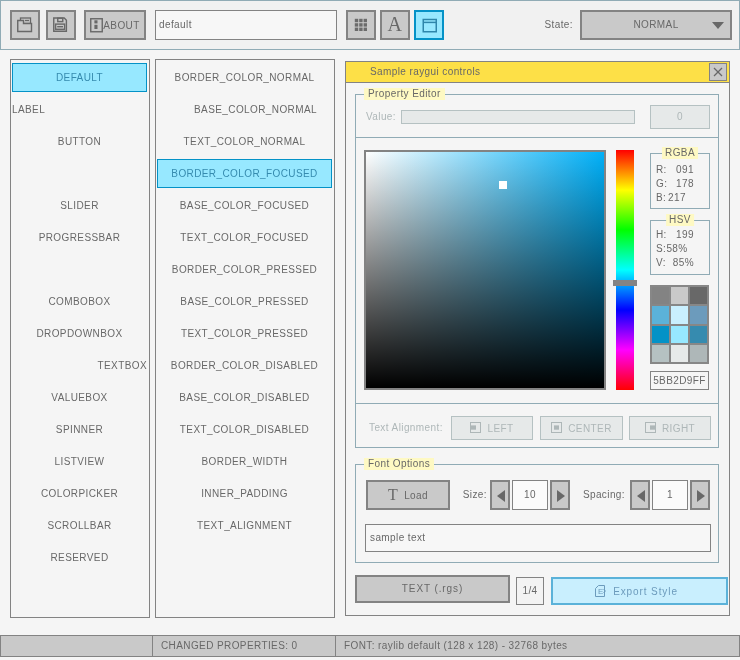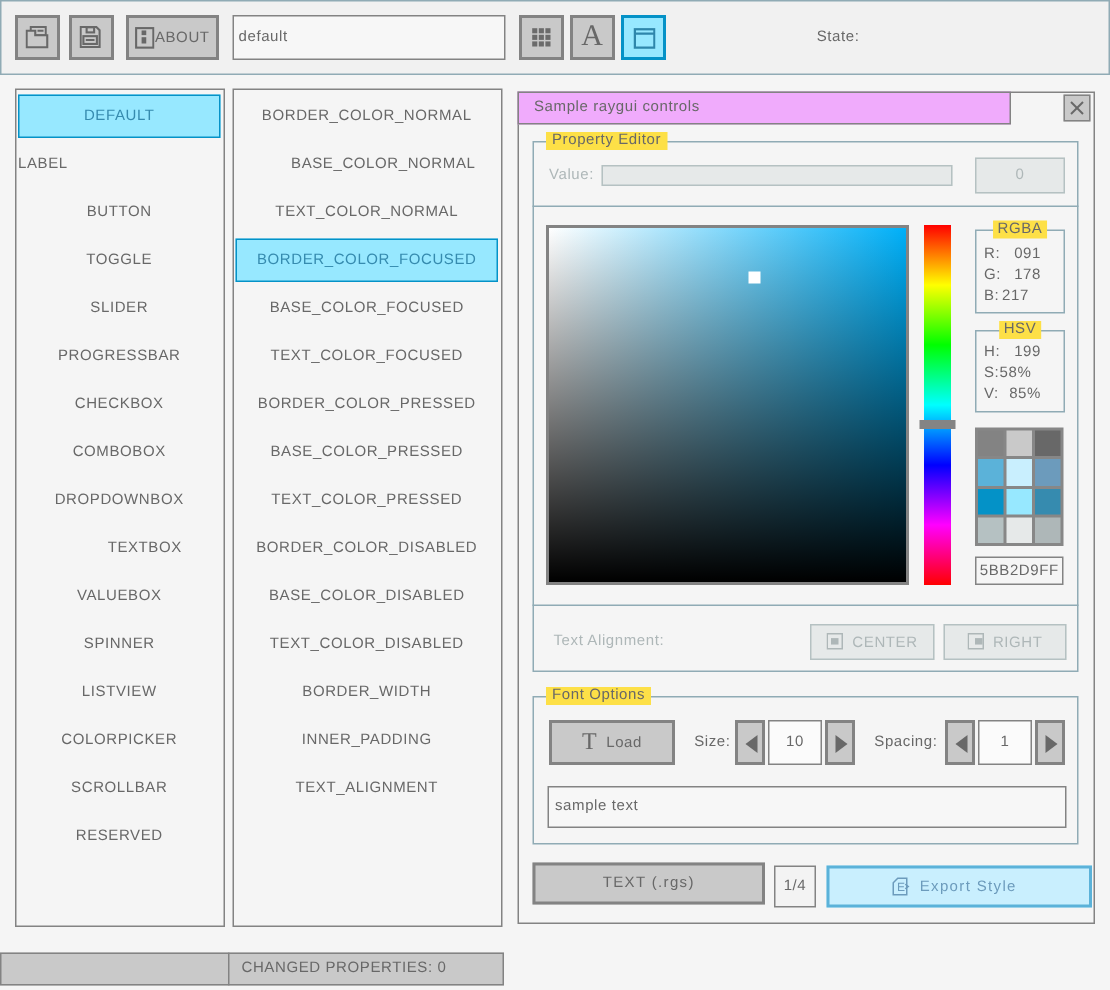--- a/index.html
+++ b/index.html
@@ -3,21 +3,21 @@
 *{margin:0;padding:0;box-sizing:border-box}
 html,body{width:740px;height:660px;background:#f5f5f5;
  font-family:"Liberation Sans",sans-serif;font-size:10px;color:#686868;letter-spacing:0.4px;-webkit-font-smoothing:antialiased;}
 div{position:absolute}
 .btn{border:2px solid #838383;background:#c9c9c9;color:#686868}
 .btnP{border:2px solid #0492c7;background:#97e8ff;color:#368baf}
 .btnF{border:2px solid #5bb2d9;background:#c9effe;color:#6c9bbc}
 .btnD{border:1px solid #b5c1c2;background:#e6e9e9;color:#aeb7b8}
 .box{border:1px solid #838383}
 .grp{border:1px solid #90abb5}
-.glab{background:#fde047;padding:0 4px;line-height:12px;height:12px}
+.glab{background:#fef9c3;padding:0 4px;line-height:12px;height:12px}
 .ctr{display:flex;align-items:center;justify-content:center}
 svg{display:block}
 </style></head><body>
 <div style="position:relative;width:740px;height:660px;background:#f5f5f5;overflow:hidden;left:0;top:0">
 <div style="left:0;top:0;width:740px;height:50px;border:1px solid #90abb5;background:#f1f1f1"></div>
 <div class="btn" style="left:10px;top:10px;width:30px;height:30px">
       <div class="ctr" style="position:static;width:100%;height:100%">
         <svg width="16" height="16" viewBox="0 0 16 16">
           <rect x="3.5" y="1" width="10" height="5.5" fill="none" stroke="#686868" stroke-width="1.3"></rect>
           <line x1="8" y1="3.5" x2="12" y2="3.5" stroke="#686868" stroke-width="1.3"></line>
@@ -62,31 +62,30 @@
 <div class="btn" style="left:380px;top:10px;width:30px;height:30px;font-family:'Liberation Serif',serif;font-size:20px;line-height:25px;text-align:center">A</div>
 <div class="btnP" style="left:414px;top:10px;width:30px;height:30px">
       <div class="ctr" style="position:static;width:100%;height:100%">
         <svg width="16" height="16" viewBox="0 0 16 16">
           <rect x="2.25" y="2.5" width="13" height="12.25" fill="none" stroke="#2e86ab" stroke-width="1.5"></rect>
           <line x1="2.5" y1="5.4" x2="15" y2="5.4" stroke="#2e86ab" stroke-width="1.5"></line>
         </svg>
       </div>
     </div>
 <div style="left:513px;top:10px;width:60px;height:30px;line-height:30px;text-align:right">State:</div>
+<div class="btn" style="left:580px;top:10px;width:152px;height:30px;line-height:26px;text-align:center">NORMAL<div style="left:130px;top:10px;width:0;height:0;border-left:6px solid transparent;border-right:6px solid transparent;border-top:7px solid #686868"></div></div>
 <div class="box" style="left:10px;top:59px;width:140px;height:559px;background:#f5f5f5"></div>
 <div style="left:12px;top:63px;width:135px;height:29px;border:1px solid #0492c7;background:#97e8ff;color:#368baf;line-height:27px;text-align:center">DEFAULT</div>
 <div style="left:12px;top:95px;width:135px;height:29px;line-height:29px;">LABEL</div>
 <div style="left:12px;top:127px;width:135px;height:29px;line-height:29px;text-align:center">BUTTON</div>
-<div style="left:12px;top:159px;width:135px;height:29px;line-height:29px;text-align:center">TOGGLE</div>
 <div style="left:12px;top:191px;width:135px;height:29px;line-height:29px;text-align:center">SLIDER</div>
 <div style="left:12px;top:223px;width:135px;height:29px;line-height:29px;text-align:center">PROGRESSBAR</div>
-<div style="left:12px;top:255px;width:135px;height:29px;line-height:29px;text-align:center">CHECKBOX</div>
 <div style="left:12px;top:287px;width:135px;height:29px;line-height:29px;text-align:center">COMBOBOX</div>
 <div style="left:12px;top:319px;width:135px;height:29px;line-height:29px;text-align:center">DROPDOWNBOX</div>
-<div style="left:29px;top:351px;width:135px;height:29px;line-height:29px;text-align:center">TEXTBOX</div>
+<div style="left:12px;top:351px;width:135px;height:29px;line-height:29px;text-align:right">TEXTBOX</div>
 <div style="left:12px;top:383px;width:135px;height:29px;line-height:29px;text-align:center">VALUEBOX</div>
 <div style="left:12px;top:415px;width:135px;height:29px;line-height:29px;text-align:center">SPINNER</div>
 <div style="left:12px;top:447px;width:135px;height:29px;line-height:29px;text-align:center">LISTVIEW</div>
 <div style="left:12px;top:479px;width:135px;height:29px;line-height:29px;text-align:center">COLORPICKER</div>
 <div style="left:12px;top:511px;width:135px;height:29px;line-height:29px;text-align:center">SCROLLBAR</div>
 <div style="left:12px;top:543px;width:135px;height:29px;line-height:29px;text-align:center">RESERVED</div>
 <div class="box" style="left:155px;top:59px;width:180px;height:559px;background:#f5f5f5"></div>
 <div style="left:157px;top:63px;width:175px;height:29px;line-height:29px;text-align:center">BORDER_COLOR_NORMAL</div>
 <div style="left:168px;top:95px;width:175px;height:29px;line-height:29px;text-align:center">BASE_COLOR_NORMAL</div>
 <div style="left:157px;top:127px;width:175px;height:29px;line-height:29px;text-align:center">TEXT_COLOR_NORMAL</div>
@@ -96,21 +95,21 @@
 <div style="left:157px;top:255px;width:175px;height:29px;line-height:29px;text-align:center">BORDER_COLOR_PRESSED</div>
 <div style="left:157px;top:287px;width:175px;height:29px;line-height:29px;text-align:center">BASE_COLOR_PRESSED</div>
 <div style="left:157px;top:319px;width:175px;height:29px;line-height:29px;text-align:center">TEXT_COLOR_PRESSED</div>
 <div style="left:157px;top:351px;width:175px;height:29px;line-height:29px;text-align:center">BORDER_COLOR_DISABLED</div>
 <div style="left:157px;top:383px;width:175px;height:29px;line-height:29px;text-align:center">BASE_COLOR_DISABLED</div>
 <div style="left:157px;top:415px;width:175px;height:29px;line-height:29px;text-align:center">TEXT_COLOR_DISABLED</div>
 <div style="left:157px;top:447px;width:175px;height:29px;line-height:29px;text-align:center">BORDER_WIDTH</div>
 <div style="left:157px;top:479px;width:175px;height:29px;line-height:29px;text-align:center">INNER_PADDING</div>
 <div style="left:157px;top:511px;width:175px;height:29px;line-height:29px;text-align:center">TEXT_ALIGNMENT</div>
 <div class="box" style="left:345px;top:61px;width:385px;height:555px;background:#f5f5f5"></div>
-<div class="box" style="left:345px;top:61px;width:329px;height:22px;background:#f0abfc;line-height:20px;padding-left:10px">Sample raygui controls</div>
+<div class="box" style="left:345px;top:61px;width:385px;height:22px;background:#fde047;line-height:20px;padding-left:24px">Sample raygui controls</div>
 <div class="box" style="left:709px;top:63px;width:18px;height:18px;background:#c9c9c9;display:flex;align-items:center;justify-content:center">
       <svg width="10" height="10" viewBox="0 0 10 10">
         <line x1="1" y1="1" x2="9" y2="9" stroke="#686868" stroke-width="1.3"></line>
         <line x1="9" y1="1" x2="1" y2="9" stroke="#686868" stroke-width="1.3"></line>
       </svg>
     </div>
 <div class="grp" style="left:355px;top:94px;width:364px;height:354px">
       <div class="glab" style="left:8px;top:-7px">Property Editor</div>
     </div>
 <div style="left:366px;top:110px;width:40px;height:14px;line-height:14px;color:#aeb7b8">Value:</div>
@@ -149,20 +148,27 @@
       <div style="position:static;background:#0492c7"></div>
       <div style="position:static;background:#97e8ff"></div>
       <div style="position:static;background:#368baf"></div>
       <div style="position:static;background:#b5c1c2"></div>
       <div style="position:static;background:#e6e9e9"></div>
       <div style="position:static;background:#aeb7b8"></div>
     </div>
 <div class="box" style="left:650px;top:371px;width:59px;height:19px;background:#f5f5f5;line-height:17px;text-align:center">5BB2D9FF</div>
 <div style="left:355px;top:403px;width:364px;height:1px;background:#90abb5"></div>
 <div style="left:369px;top:421px;width:90px;height:14px;line-height:14px;color:#aeb7b8">Text Alignment:</div>
+<div class="btnD" style="left:451px;top:416px;width:82px;height:24px;display:flex;align-items:center;justify-content:center;gap:5px">
+      <svg width="12" height="12" viewBox="0 0 12 12">
+        <rect x="0.5" y="0.5" width="10" height="10" fill="none" stroke="#aeb7b8"></rect>
+        <rect x="1.0" y="3.4" width="5" height="4.3" fill="#aeb7b8"></rect>
+      </svg>
+      <span>LEFT</span>
+    </div>
 <div class="btnD" style="left:540px;top:416px;width:83px;height:24px;display:flex;align-items:center;justify-content:center;gap:5px">
       <svg width="12" height="12" viewBox="0 0 12 12">
         <rect x="0.5" y="0.5" width="10" height="10" fill="none" stroke="#aeb7b8"></rect>
         <rect x="3.0" y="3.4" width="5" height="4.3" fill="#aeb7b8"></rect>
       </svg>
       <span>CENTER</span>
     </div>
 <div class="btnD" style="left:629px;top:416px;width:82px;height:24px;display:flex;align-items:center;justify-content:center;gap:5px">
       <svg width="12" height="12" viewBox="0 0 12 12">
         <rect x="0.5" y="0.5" width="10" height="10" fill="none" stroke="#aeb7b8"></rect>
@@ -199,12 +205,13 @@
 <div class="btnF" style="left:551px;top:577px;width:177px;height:28px;display:flex;align-items:center;justify-content:center;gap:5px;padding-right:7px">
       <svg width="14" height="14" viewBox="0 0 14 14">
         <path d="M4.5 1.5 H10.5 V12.5 H1.5 V4.5 Z" fill="none" stroke="#6c9bbc"></path>
         <text x="4" y="10" font-family="Liberation Sans" font-size="8" fill="#6c9bbc">E</text>
         <path d="M9.5 5.5 L11.5 7 L9.5 8.5" fill="none" stroke="#6c9bbc"></path>
       </svg>
       <span style="letter-spacing:0.9px">Export Style</span>
     </div>
 <div class="box" style="left:0;top:635px;width:153px;height:22px;background:#c9c9c9"></div>
 <div class="box" style="left:152px;top:635px;width:184px;height:22px;background:#c9c9c9;line-height:20px;padding-left:8px">CHANGED PROPERTIES: 0</div>
+<div class="box" style="left:335px;top:635px;width:405px;height:22px;background:#c9c9c9;line-height:20px;padding-left:8px">FONT: raylib default (128 x 128) - 32768 bytes</div>
 </div>
 </body></html>

